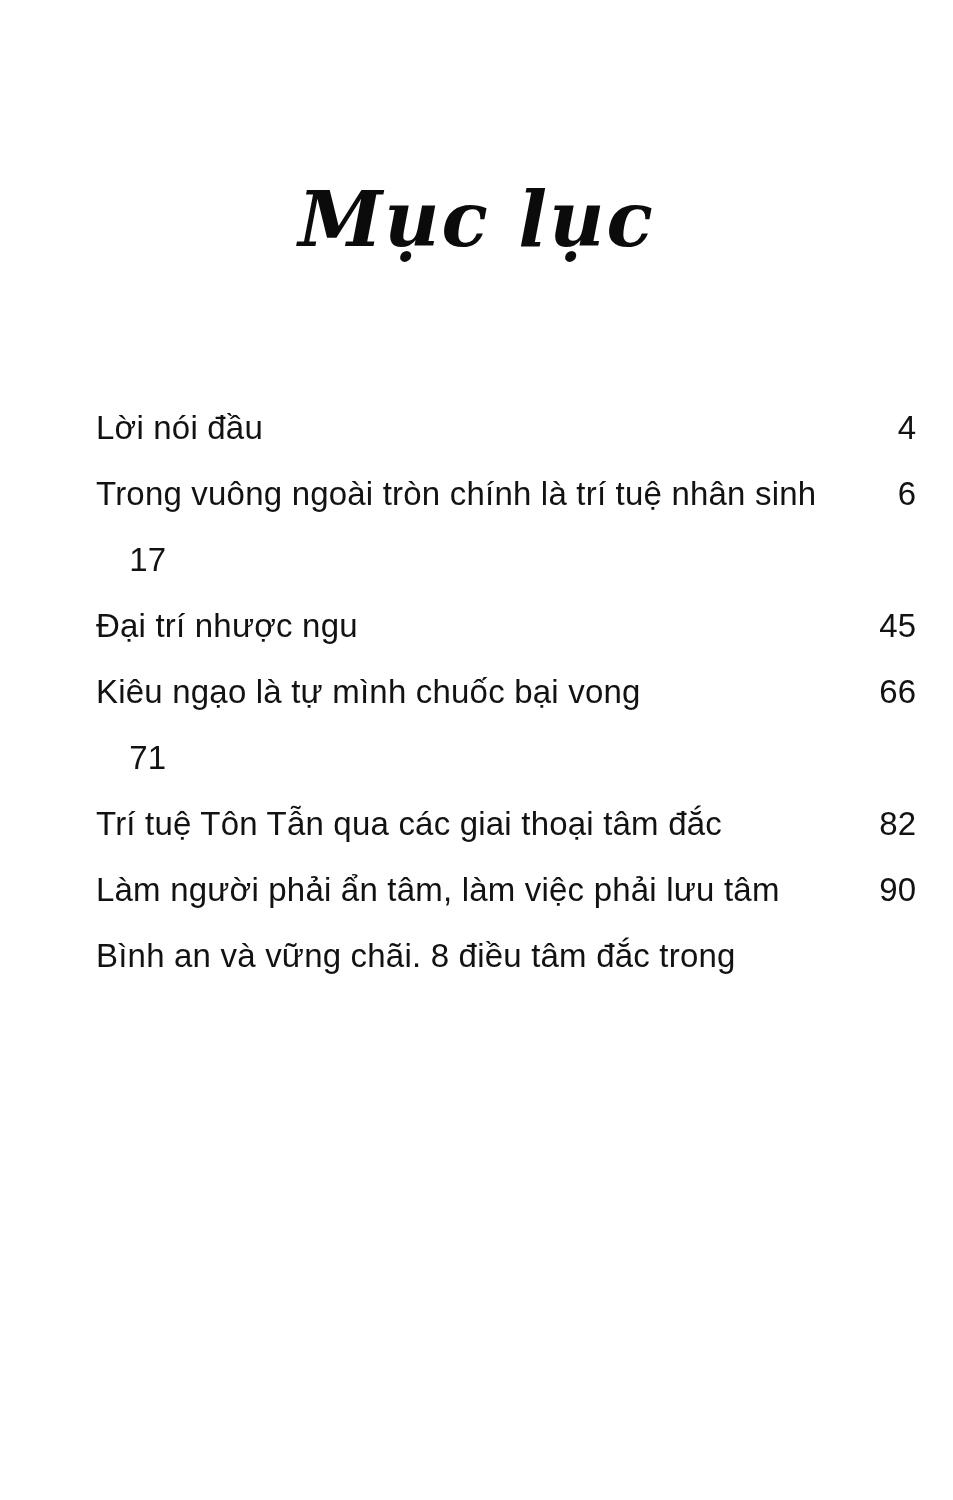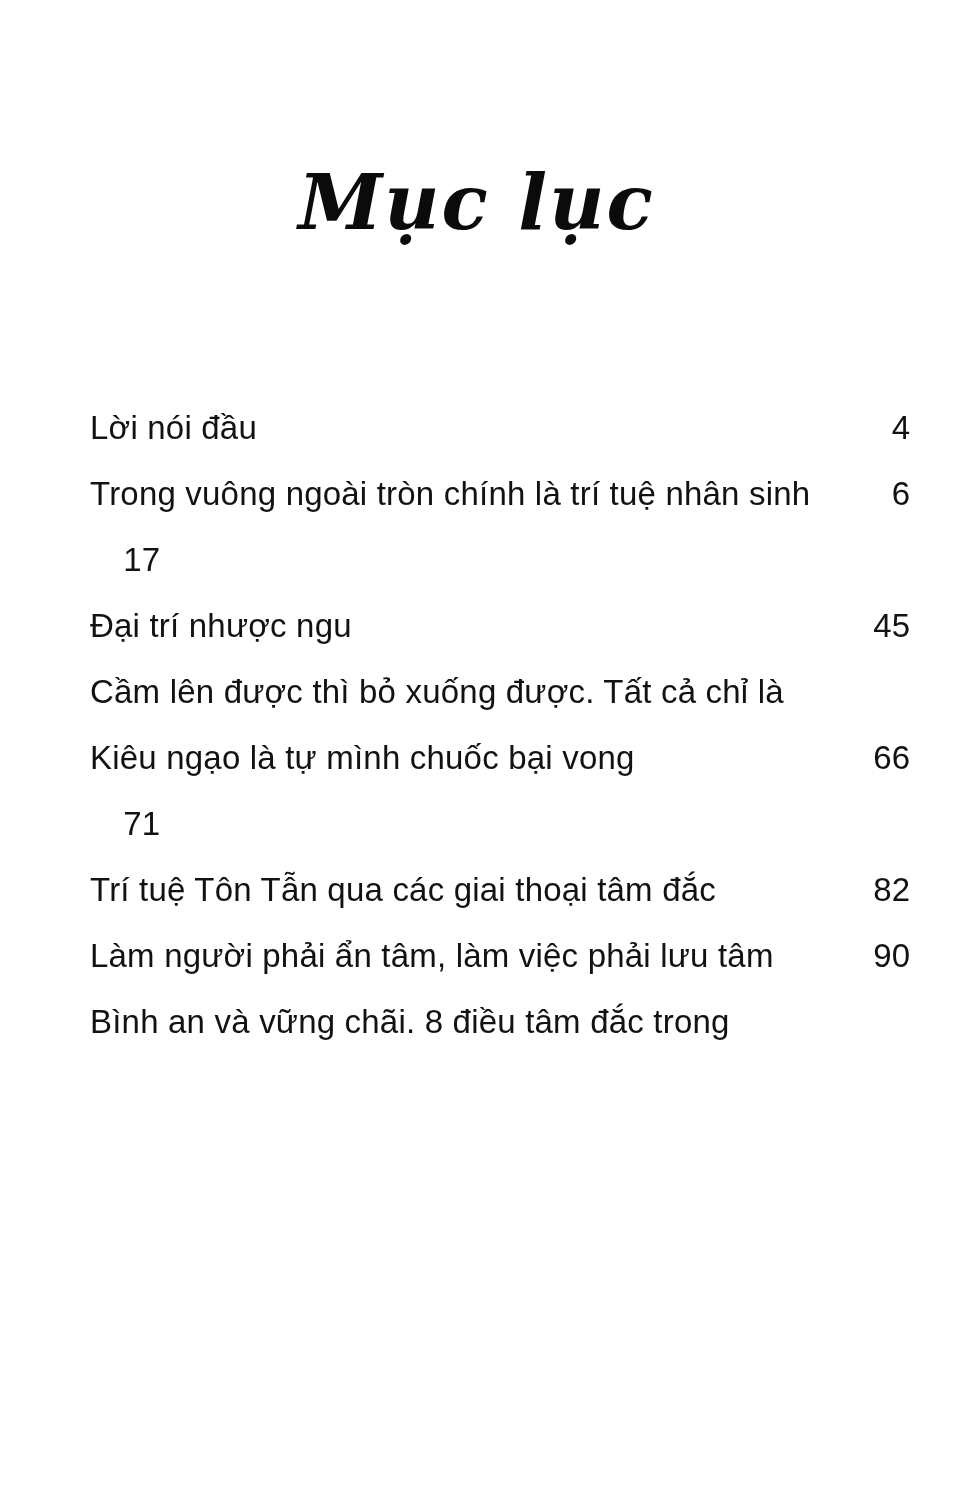--- a/index.html
+++ b/index.html
@@ -16,36 +16,36 @@
   }
   .page {
     position: relative;
     width: 953px;
     height: 1500px;
     background: #ffffff;
     box-sizing: border-box;
   }
   .toc-title {
     position: absolute;
-    top: 165px;
+    top: 182px;
     left: 0;
     width: 953px;
     text-align: center;
     font-family: "DejaVu Serif", serif;
     font-style: italic;
     font-weight: 700;
     font-size: 76px;
     letter-spacing: 2px;
     color: #0b0b0b;
     line-height: 1;
   }
   .toc-list {
     position: absolute;
     top: 395px;
-    left: 90px;
+    left: 96px;
     width: 820px;
   }
   .toc-row {
     display: flex;
     align-items: baseline;
     justify-content: space-between;
     min-height: 66px;
   }
   .toc-label {
     font-size: 33px;
@@ -88,24 +88,20 @@
 
     <div class="toc-row">
       <span class="toc-page">17</span>
     </div>
 
     <div class="toc-row">
       <span class="toc-label">Đại trí nhược ngu</span>
       <span class="toc-page">45</span>
     </div>
 
-    <div class="toc-row">
-      <span class="toc-label">Cầm lên được thì bỏ xuống được. Tất cả chỉ là</span>
-      <span class="toc-page empty"></span>
-    </div>
 
 
     <div class="toc-row">
       <span class="toc-label">Kiêu ngạo là tự mình chuốc bại vong</span>
       <span class="toc-page">66</span>
     </div>
 
     <div class="toc-row">
       <span class="toc-page">71</span>
     </div>

